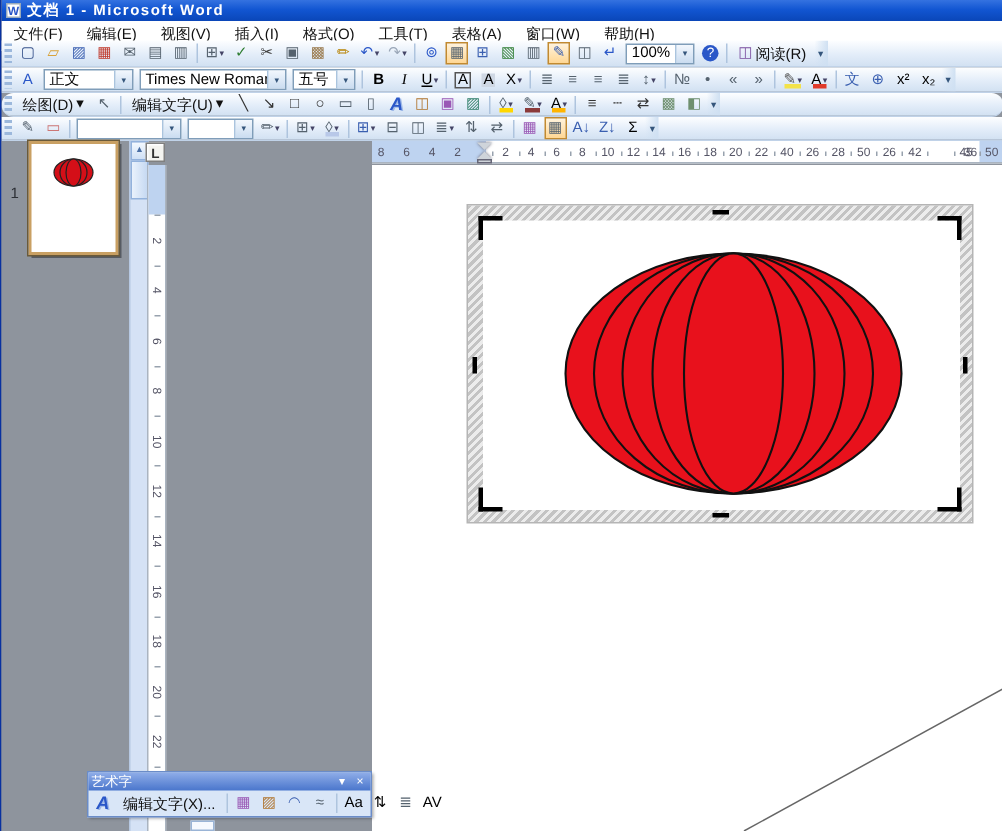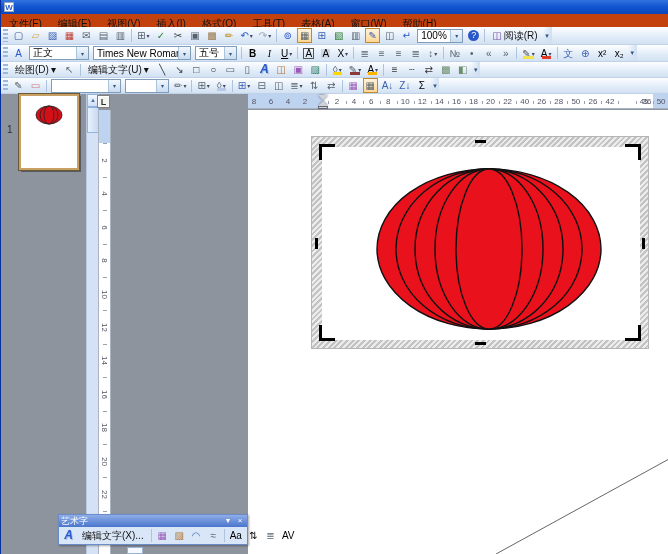--- a/index.html
+++ b/index.html
@@ -4,25 +4,25 @@
 <style>
   html,body{margin:0;padding:0;}
   body{font-family:"Liberation Sans","DejaVu Sans",sans-serif;font-size:11px;-webkit-font-smoothing:none;}
   #win{position:relative;width:668px;height:554px;overflow:hidden;background:#8e949d;border-left:1px solid #0831a0;}
   
   #titlebar{position:absolute;left:0;top:0;width:668px;height:14px;background:linear-gradient(180deg,#3472e0 0%,#1256d2 45%,#0a46b8 100%);color:#fff;display:flex;align-items:center;gap:4px;padding-left:3px;box-sizing:border-box;}
   #titlebar .appicon{width:10px;height:10px;background:#fff;color:#2a57c8;font-weight:bold;font-size:8px;line-height:10px;text-align:center;border:1px solid #9ab;box-sizing:border-box;}
   #titlebar .t{font-weight:bold;font-size:10px;letter-spacing:1px;white-space:nowrap;}
   
   .bar{position:absolute;left:0;width:668px;background:linear-gradient(180deg,#fdfeff 0%,#e3edf9 55%,#d2e1f2 100%);border-bottom:1px solid #c0d2e8;box-sizing:border-box;display:flex;align-items:center;overflow:hidden;}
-  #menubar{top:14px;height:20px;font-size:10px;background:#c2410c;}
+  #menubar{top:14px;height:20px;font-size:10px;background:#ffffff;}
   #menubar .mi{padding:0 8px;height:13px;line-height:13px;color:#111;white-space:nowrap;}
   #tb-standard{top:27px;height:18px;}
   #tb-formatting{top:45px;height:17px;}
-  #tb-drawing{top:62px;height:16px;}
+  #tb-drawing{top:62px;height:16px;border-radius:8px;}
   #tb-tables{top:78px;height:16px;}
   .grip{width:5px;height:80%;margin:0 2px;background:repeating-linear-gradient(180deg,#9cb8dc 0 2px,transparent 2px 4px);flex:0 0 auto;}
   .sep{width:1px;height:80%;background:#aec4de;margin:0 2px;flex:0 0 auto;}
   .tbtn{position:relative;height:15px;min-width:15px;padding:0 1px;margin:0 1px;display:flex;align-items:center;justify-content:center;flex:0 0 auto;border:1px solid transparent;box-sizing:border-box;}
   .tbtn .g{font-size:10px;line-height:11px;white-space:nowrap;}
   .tbtn .bar-swatch{position:absolute;left:2px;right:2px;bottom:1px;height:3px;}
   .tbtn.active{background:linear-gradient(180deg,#fff3dd 0%,#ffd794 100%);border:1px solid #c28a30;}
   .tbtn .dd{font-size:6px;color:#446;margin-left:1px;}
   .tbtn.round .g{background:#2a57c8;color:#fff;border-radius:50%;width:11px;height:11px;line-height:11px;text-align:center;font-size:9px;}
   .tbtn.b .g{font-weight:bold;} .tbtn.i .g{font-style:italic;font-family:"Liberation Serif",serif;}
@@ -81,20 +81,21 @@
   #wordart .wbody{height:17px;display:flex;align-items:center;padding-left:1px;}
   #fragment{position:absolute;left:126px;top:453px;width:16px;height:7px;background:#f6f9fe;border:1px solid #9ab4d6;box-sizing:border-box;}
 </style>
 </head>
 <body>
 
 <div id="win">
 
   <div id="titlebar">
     <span class="appicon">W</span>
+    <span class="t">文档 1 - Microsoft Word</span>
   </div>
 
   <div class="bar" id="menubar">
       <span class="mi">文件(F)</span>
       <span class="mi">编辑(E)</span>
       <span class="mi">视图(V)</span>
       <span class="mi">插入(I)</span>
       <span class="mi">格式(O)</span>
       <span class="mi">工具(T)</span>
       <span class="mi">表格(A)</span>

